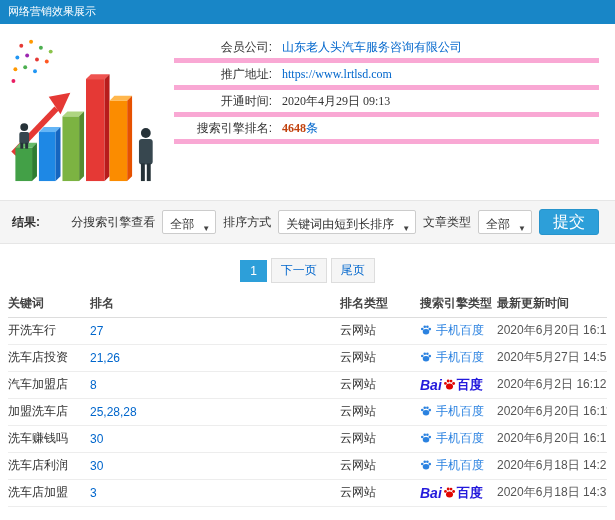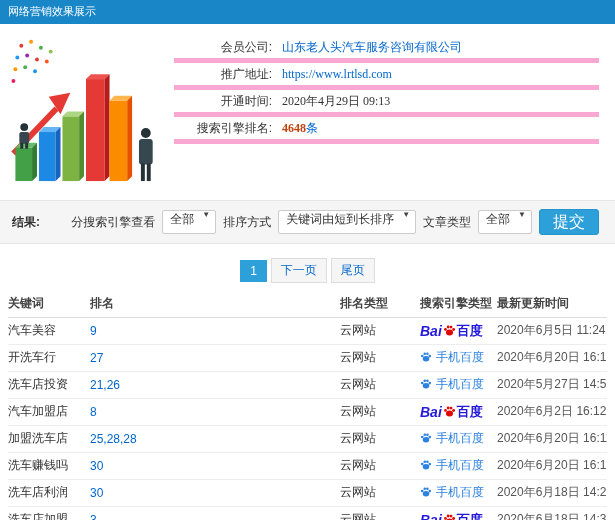--- a/index.html
+++ b/index.html
@@ -28,21 +28,21 @@
   
   .filter-bar {
     margin-top:10px; height:44px; background:#f5f5f5;
     border-top:1px solid #e6e6e6; border-bottom:1px solid #e6e6e6;
     display:flex; align-items:center; padding:4px 12px;
   }
   .section-label { font-weight:bold; color:#333; }
   .filter-group { display:flex; align-items:center; margin-left:auto; margin-right:4px; gap:7px; }
   .selectbox {
     background:#fff; border:1px solid #ccc; border-radius:2px;
-    height:24px; display:flex; align-items:flex-start; gap:8px;
+    height:24px; display:flex; align-items:flex-end; gap:8px;
     padding:0 5px 0 7px; cursor:pointer; color:#333;
   }
   .selectbox .arrow { font-size:8px; color:#444; line-height:1; }
   .btn-submit {
     background:#2d9fd9; color:#fff; border:1px solid #2794cc; border-radius:3px;
     height:26px; padding:0 13px; font-size:16px; cursor:pointer;
     font-family:inherit;
   }
   
   .pagination { display:flex; justify-content:center; align-items:center; gap:4px; margin:14px 0 8px 0; }
@@ -187,160 +187,141 @@
     <tr>
       <th>关键词</th>
       <th>排名</th>
       <th>排名类型</th>
       <th>搜索引擎类型</th>
       <th>最新更新时间</th>
     </tr>
   </thead>
   <tbody>
     <tr>
-      <td>汽车美容</td>
-      <td class="rank">9</td>
+      <td>开洗车行</td>
+      <td class="rank">27</td>
+      <td>云网站</td>
+      <td>
+        <span class="bd-mobile">
+          <svg class="paw paw-blue" width="12" height="12" viewBox="0 0 24 24" fill="currentColor">
+              <ellipse cx="12" cy="15.5" rx="6.5" ry="5.5"></ellipse>
+              <circle cx="4.5" cy="10" r="2.6"></circle>
+              <circle cx="9.5" cy="5.5" r="2.6"></circle>
+              <circle cx="14.8" cy="5.6" r="2.6"></circle>
+              <circle cx="19.6" cy="10.2" r="2.6"></circle>
+            </svg>
+          <span>手机百度</span>
+        </span>
+      </td>
+      <td class="time">2020年6月20日 16:16</td>
+    </tr>
+    <tr>
+      <td>洗车店投资</td>
+      <td class="rank">21,26</td>
+      <td>云网站</td>
+      <td>
+        <span class="bd-mobile">
+          <svg class="paw paw-blue" width="12" height="12" viewBox="0 0 24 24" fill="currentColor">
+              <ellipse cx="12" cy="15.5" rx="6.5" ry="5.5"></ellipse>
+              <circle cx="4.5" cy="10" r="2.6"></circle>
+              <circle cx="9.5" cy="5.5" r="2.6"></circle>
+              <circle cx="14.8" cy="5.6" r="2.6"></circle>
+              <circle cx="19.6" cy="10.2" r="2.6"></circle>
+            </svg>
+          <span>手机百度</span>
+        </span>
+      </td>
+      <td class="time">2020年5月27日 14:58</td>
+    </tr>
+    <tr>
+      <td>汽车加盟店</td>
+      <td class="rank">8</td>
       <td>云网站</td>
       <td>
         <span class="bd-logo">
           <span class="bd-bai">Bai</span>
           <svg class="paw paw-red" width="13" height="13" viewBox="0 0 24 24" fill="currentColor">
               <ellipse cx="12" cy="15.5" rx="6.5" ry="5.5"></ellipse>
               <circle cx="4.5" cy="10" r="2.6"></circle>
               <circle cx="9.5" cy="5.5" r="2.6"></circle>
               <circle cx="14.8" cy="5.6" r="2.6"></circle>
               <circle cx="19.6" cy="10.2" r="2.6"></circle>
             </svg>
           <span class="bd-du">百度</span>
         </span>
       </td>
-      <td class="time">2020年6月5日 11:24</td>
-    </tr>
-    <tr>
-      <td>开洗车行</td>
-      <td class="rank">27</td>
-      <td>云网站</td>
-      <td>
-        <span class="bd-mobile">
-          <svg class="paw paw-blue" width="12" height="12" viewBox="0 0 24 24" fill="currentColor">
-              <ellipse cx="12" cy="15.5" rx="6.5" ry="5.5"></ellipse>
-              <circle cx="4.5" cy="10" r="2.6"></circle>
-              <circle cx="9.5" cy="5.5" r="2.6"></circle>
-              <circle cx="14.8" cy="5.6" r="2.6"></circle>
-              <circle cx="19.6" cy="10.2" r="2.6"></circle>
-            </svg>
-          <span>手机百度</span>
-        </span>
-      </td>
-      <td class="time">2020年6月20日 16:16</td>
-    </tr>
-    <tr>
-      <td>洗车店投资</td>
-      <td class="rank">21,26</td>
-      <td>云网站</td>
-      <td>
-        <span class="bd-mobile">
-          <svg class="paw paw-blue" width="12" height="12" viewBox="0 0 24 24" fill="currentColor">
-              <ellipse cx="12" cy="15.5" rx="6.5" ry="5.5"></ellipse>
-              <circle cx="4.5" cy="10" r="2.6"></circle>
-              <circle cx="9.5" cy="5.5" r="2.6"></circle>
-              <circle cx="14.8" cy="5.6" r="2.6"></circle>
-              <circle cx="19.6" cy="10.2" r="2.6"></circle>
-            </svg>
-          <span>手机百度</span>
-        </span>
-      </td>
-      <td class="time">2020年5月27日 14:58</td>
-    </tr>
-    <tr>
-      <td>汽车加盟店</td>
-      <td class="rank">8</td>
+      <td class="time">2020年6月2日 16:12</td>
+    </tr>
+    <tr>
+      <td>加盟洗车店</td>
+      <td class="rank">25,28,28</td>
+      <td>云网站</td>
+      <td>
+        <span class="bd-mobile">
+          <svg class="paw paw-blue" width="12" height="12" viewBox="0 0 24 24" fill="currentColor">
+              <ellipse cx="12" cy="15.5" rx="6.5" ry="5.5"></ellipse>
+              <circle cx="4.5" cy="10" r="2.6"></circle>
+              <circle cx="9.5" cy="5.5" r="2.6"></circle>
+              <circle cx="14.8" cy="5.6" r="2.6"></circle>
+              <circle cx="19.6" cy="10.2" r="2.6"></circle>
+            </svg>
+          <span>手机百度</span>
+        </span>
+      </td>
+      <td class="time">2020年6月20日 16:11</td>
+    </tr>
+    <tr>
+      <td>洗车赚钱吗</td>
+      <td class="rank">30</td>
+      <td>云网站</td>
+      <td>
+        <span class="bd-mobile">
+          <svg class="paw paw-blue" width="12" height="12" viewBox="0 0 24 24" fill="currentColor">
+              <ellipse cx="12" cy="15.5" rx="6.5" ry="5.5"></ellipse>
+              <circle cx="4.5" cy="10" r="2.6"></circle>
+              <circle cx="9.5" cy="5.5" r="2.6"></circle>
+              <circle cx="14.8" cy="5.6" r="2.6"></circle>
+              <circle cx="19.6" cy="10.2" r="2.6"></circle>
+            </svg>
+          <span>手机百度</span>
+        </span>
+      </td>
+      <td class="time">2020年6月20日 16:12</td>
+    </tr>
+    <tr>
+      <td>洗车店利润</td>
+      <td class="rank">30</td>
+      <td>云网站</td>
+      <td>
+        <span class="bd-mobile">
+          <svg class="paw paw-blue" width="12" height="12" viewBox="0 0 24 24" fill="currentColor">
+              <ellipse cx="12" cy="15.5" rx="6.5" ry="5.5"></ellipse>
+              <circle cx="4.5" cy="10" r="2.6"></circle>
+              <circle cx="9.5" cy="5.5" r="2.6"></circle>
+              <circle cx="14.8" cy="5.6" r="2.6"></circle>
+              <circle cx="19.6" cy="10.2" r="2.6"></circle>
+            </svg>
+          <span>手机百度</span>
+        </span>
+      </td>
+      <td class="time">2020年6月18日 14:27</td>
+    </tr>
+    <tr>
+      <td>洗车店加盟</td>
+      <td class="rank">3</td>
       <td>云网站</td>
       <td>
         <span class="bd-logo">
           <span class="bd-bai">Bai</span>
           <svg class="paw paw-red" width="13" height="13" viewBox="0 0 24 24" fill="currentColor">
               <ellipse cx="12" cy="15.5" rx="6.5" ry="5.5"></ellipse>
               <circle cx="4.5" cy="10" r="2.6"></circle>
               <circle cx="9.5" cy="5.5" r="2.6"></circle>
               <circle cx="14.8" cy="5.6" r="2.6"></circle>
               <circle cx="19.6" cy="10.2" r="2.6"></circle>
             </svg>
           <span class="bd-du">百度</span>
         </span>
       </td>
-      <td class="time">2020年6月2日 16:12</td>
-    </tr>
-    <tr>
-      <td>加盟洗车店</td>
-      <td class="rank">25,28,28</td>
-      <td>云网站</td>
-      <td>
-        <span class="bd-mobile">
-          <svg class="paw paw-blue" width="12" height="12" viewBox="0 0 24 24" fill="currentColor">
-              <ellipse cx="12" cy="15.5" rx="6.5" ry="5.5"></ellipse>
-              <circle cx="4.5" cy="10" r="2.6"></circle>
-              <circle cx="9.5" cy="5.5" r="2.6"></circle>
-              <circle cx="14.8" cy="5.6" r="2.6"></circle>
-              <circle cx="19.6" cy="10.2" r="2.6"></circle>
-            </svg>
-          <span>手机百度</span>
-        </span>
-      </td>
-      <td class="time">2020年6月20日 16:11</td>
-    </tr>
-    <tr>
-      <td>洗车赚钱吗</td>
-      <td class="rank">30</td>
-      <td>云网站</td>
-      <td>
-        <span class="bd-mobile">
-          <svg class="paw paw-blue" width="12" height="12" viewBox="0 0 24 24" fill="currentColor">
-              <ellipse cx="12" cy="15.5" rx="6.5" ry="5.5"></ellipse>
-              <circle cx="4.5" cy="10" r="2.6"></circle>
-              <circle cx="9.5" cy="5.5" r="2.6"></circle>
-              <circle cx="14.8" cy="5.6" r="2.6"></circle>
-              <circle cx="19.6" cy="10.2" r="2.6"></circle>
-            </svg>
-          <span>手机百度</span>
-        </span>
-      </td>
-      <td class="time">2020年6月20日 16:12</td>
-    </tr>
-    <tr>
-      <td>洗车店利润</td>
-      <td class="rank">30</td>
-      <td>云网站</td>
-      <td>
-        <span class="bd-mobile">
-          <svg class="paw paw-blue" width="12" height="12" viewBox="0 0 24 24" fill="currentColor">
-              <ellipse cx="12" cy="15.5" rx="6.5" ry="5.5"></ellipse>
-              <circle cx="4.5" cy="10" r="2.6"></circle>
-              <circle cx="9.5" cy="5.5" r="2.6"></circle>
-              <circle cx="14.8" cy="5.6" r="2.6"></circle>
-              <circle cx="19.6" cy="10.2" r="2.6"></circle>
-            </svg>
-          <span>手机百度</span>
-        </span>
-      </td>
-      <td class="time">2020年6月18日 14:27</td>
-    </tr>
-    <tr>
-      <td>洗车店加盟</td>
-      <td class="rank">3</td>
-      <td>云网站</td>
-      <td>
-        <span class="bd-logo">
-          <span class="bd-bai">Bai</span>
-          <svg class="paw paw-red" width="13" height="13" viewBox="0 0 24 24" fill="currentColor">
-              <ellipse cx="12" cy="15.5" rx="6.5" ry="5.5"></ellipse>
-              <circle cx="4.5" cy="10" r="2.6"></circle>
-              <circle cx="9.5" cy="5.5" r="2.6"></circle>
-              <circle cx="14.8" cy="5.6" r="2.6"></circle>
-              <circle cx="19.6" cy="10.2" r="2.6"></circle>
-            </svg>
-          <span class="bd-du">百度</span>
-        </span>
-      </td>
       <td class="time">2020年6月18日 14:30</td>
     </tr>
   </tbody>
 </table>
 
 </body></html>

